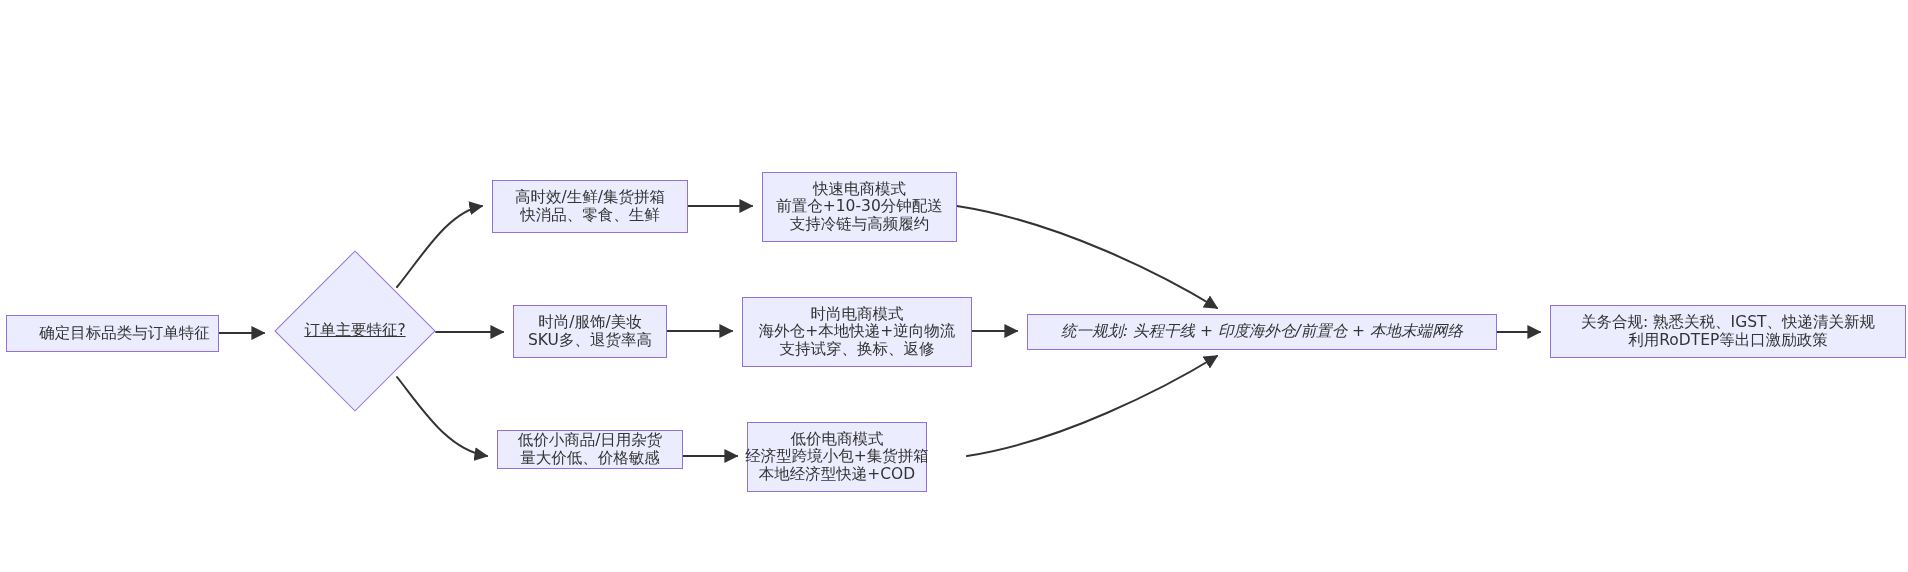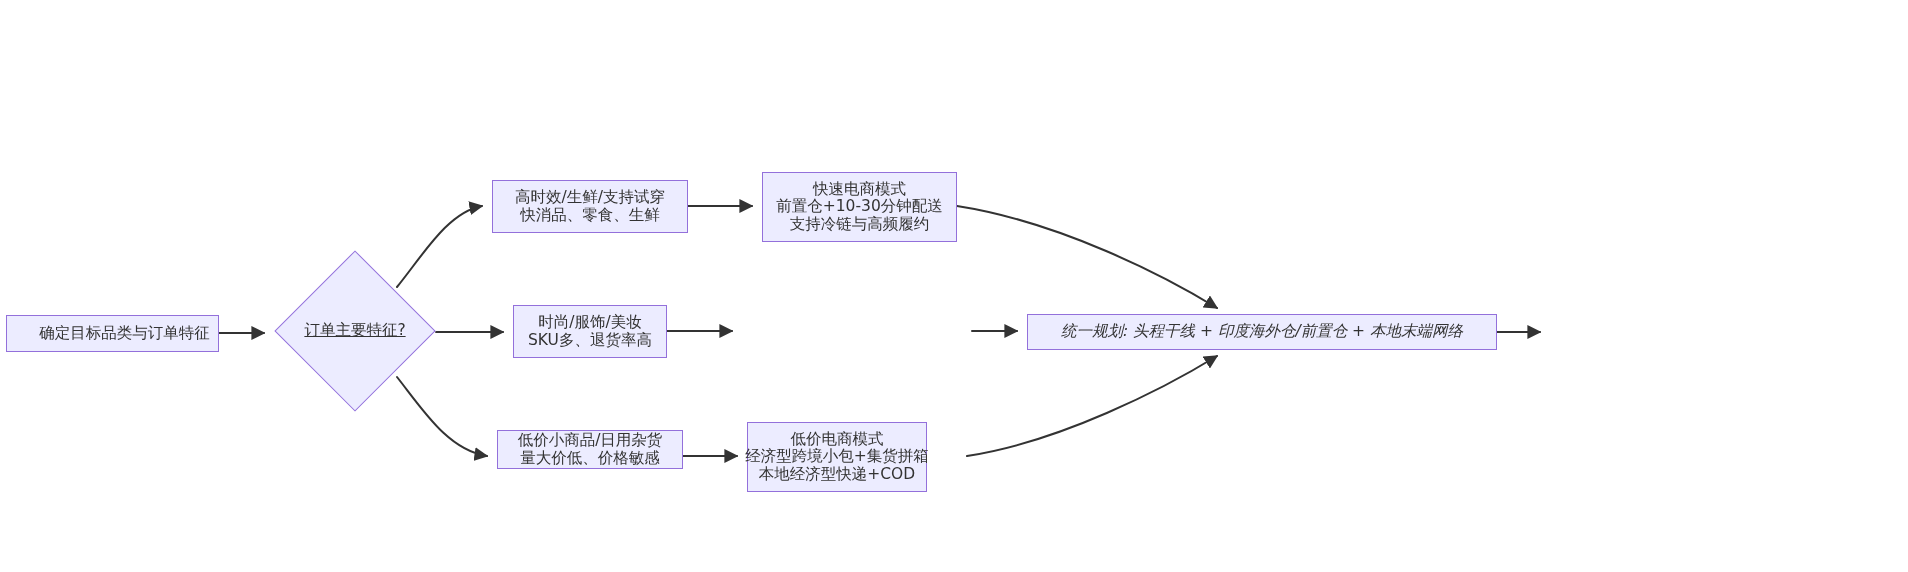--- a/index.html
+++ b/index.html
@@ -91,45 +91,54 @@
   </svg>
 
   <div class="node" style="left:6px; top:315px; width:213px; height:37px;padding-left:24px;">
     <div>确定目标品类与订单特征</div>
   </div>
 
   <div class="diamond-shape"></div>
   <div class="diamond-label">订单主要特征?</div>
 
   <div class="node" style="left:492px; top:180px; width:196px; height:53px;">
-    <div>高时效/生鲜/支持试穿</div>
+    <div>高时效/生鲜/集货拼箱</div>
     <div>快消品、零食、生鲜</div>
   </div>
 
   <div class="node" style="left:762px; top:172px; width:195px; height:70px;">
     <div>快速电商模式</div>
     <div>前置仓+10-30分钟配送</div>
     <div>支持冷链与高频履约</div>
   </div>
 
   <div class="node" style="left:513px; top:305px; width:154px; height:53px;">
     <div>时尚/服饰/美妆</div>
     <div>SKU多、退货率高</div>
   </div>
 
+  <div class="node" style="left:742px; top:297px; width:230px; height:70px;">
+    <div>时尚电商模式</div>
+    <div>海外仓+本地快递+逆向物流</div>
+    <div>支持试穿、换标、返修</div>
+  </div>
 
   <div class="node" style="left:497px; top:430px; width:186px; height:39px;">
     <div>低价小商品/日用杂货</div>
     <div>量大价低、价格敏感</div>
   </div>
 
   <div class="node" style="left:747px; top:422px; width:180px; height:70px;">
     <div>低价电商模式</div>
     <div>经济型跨境小包+集货拼箱</div>
     <div>本地经济型快递+COD</div>
   </div>
 
   <div class="node" style="left:1027px; top:314px; width:470px; height:36px;font-style:italic;">
     <div>统一规划: 头程干线 + 印度海外仓/前置仓 + 本地末端网络</div>
   </div>
 
+  <div class="node" style="left:1550px; top:305px; width:356px; height:53px;">
+    <div>关务合规: 熟悉关税、IGST、快递清关新规</div>
+    <div>利用RoDTEP等出口激励政策</div>
+  </div>
 
 </div>
 
 </body></html>

